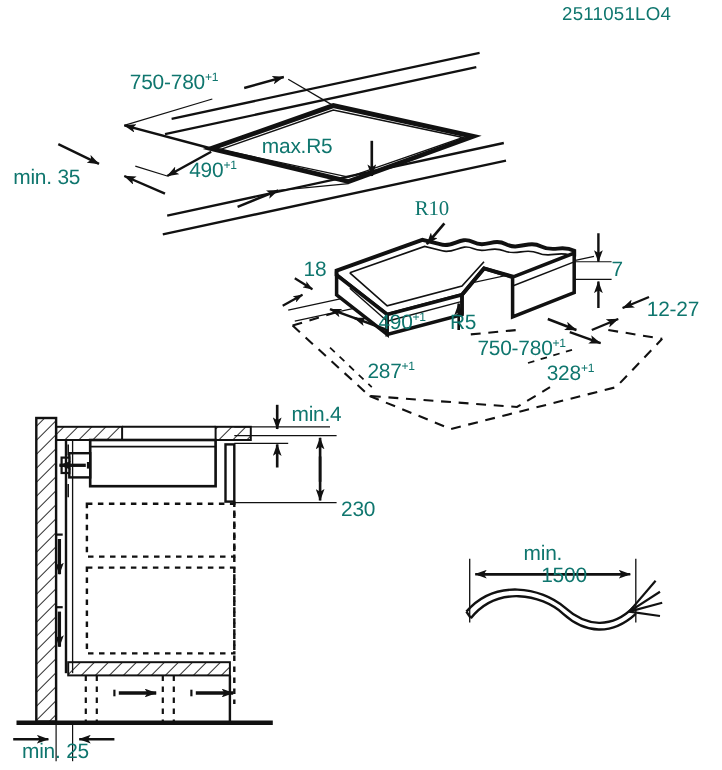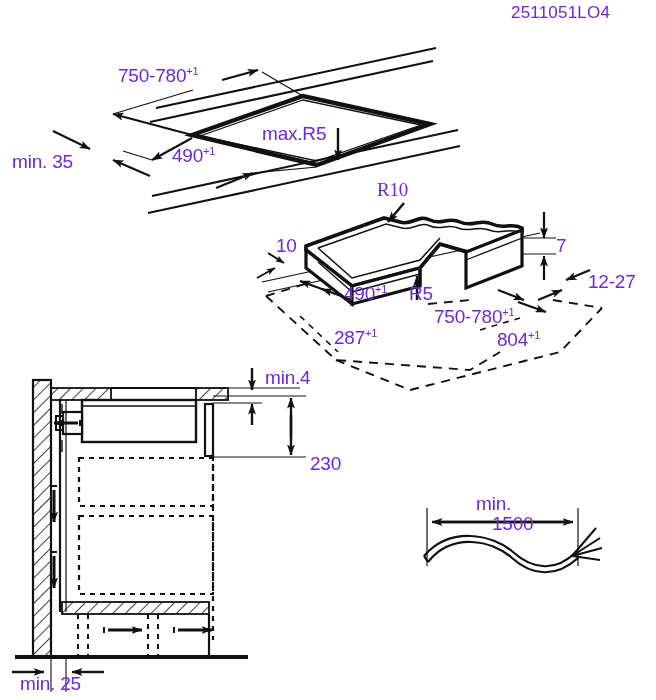--- a/index.html
+++ b/index.html
@@ -19,21 +19,21 @@
   #sheet svg{
     position:absolute;
     top:0; left:0;
     width:656px;
     height:700px;
     display:block;
   }
   .lbl{
     position:absolute;
     font-family:"Liberation Sans","DejaVu Sans",sans-serif;
-    color:#6d28d9;
+    color:#0f766e;
     white-space:nowrap;
     line-height:1;
     -webkit-user-select:none;
     user-select:none;
   }
   .doc-code{
     font-size:17px;
     letter-spacing:0.2px;
     font-weight:400;
   }
@@ -380,41 +380,41 @@
 
     </g>
   </svg>
 
   <div class="lbl doc-code" style="left:511px; top:4px;">2511051LO4</div>
 
   <div class="lbl dim" style="left:118px; top:66px;"><span>750-780</span><span class="sup">+1</span></div>
 
   <div class="lbl dim" style="left:172px; top:146px;"><span>490</span><span class="sup">+1</span></div>
 
-  <div class="lbl dim" style="left:262px; top:124px;">max.R5</div>
+  <div class="lbl dim" style="left:238px; top:124px;">max.R5</div>
 
   <div class="lbl dim" style="left:12px; top:152px;">min. 35</div>
 
   <div class="lbl dim" style="left:377px; top:180px;font-family:Liberation Serif, serif;">R10</div>
 
-  <div class="lbl dim" style="left:276px; top:236px;">10</div>
+  <div class="lbl dim" style="left:276px; top:236px;">18</div>
 
   <div class="lbl dim" style="left:556px; top:236px;">7</div>
 
   <div class="lbl dim" style="left:588px; top:272px;">12-27</div>
 
   <div class="lbl dim" style="left:344px; top:284px;"><span>490</span><span class="sup">+1</span></div>
 
   <div class="lbl dim" style="left:409px; top:284px;">R5</div>
 
   <div class="lbl dim" style="left:434px; top:307px;"><span>750-780</span><span class="sup">+1</span></div>
 
   <div class="lbl dim" style="left:334px; top:328px;"><span>287</span><span class="sup">+1</span></div>
 
-  <div class="lbl dim" style="left:497px; top:330px;"><span>804</span><span class="sup">+1</span></div>
+  <div class="lbl dim" style="left:497px; top:330px;"><span>328</span><span class="sup">+1</span></div>
 
   <div class="lbl dim" style="left:265px; top:368px;text-align:right;">min.4</div>
 
   <div class="lbl dim" style="left:310px; top:410px;margin-top:44px;">230</div>
 
   <div class="lbl dim" style="left:20px; top:674px;">min. 25</div>
 
   <div class="lbl dim" style="left:476px; top:494px;">min.</div>
 
   <div class="lbl dim" style="left:492px; top:514px;">1500</div>

